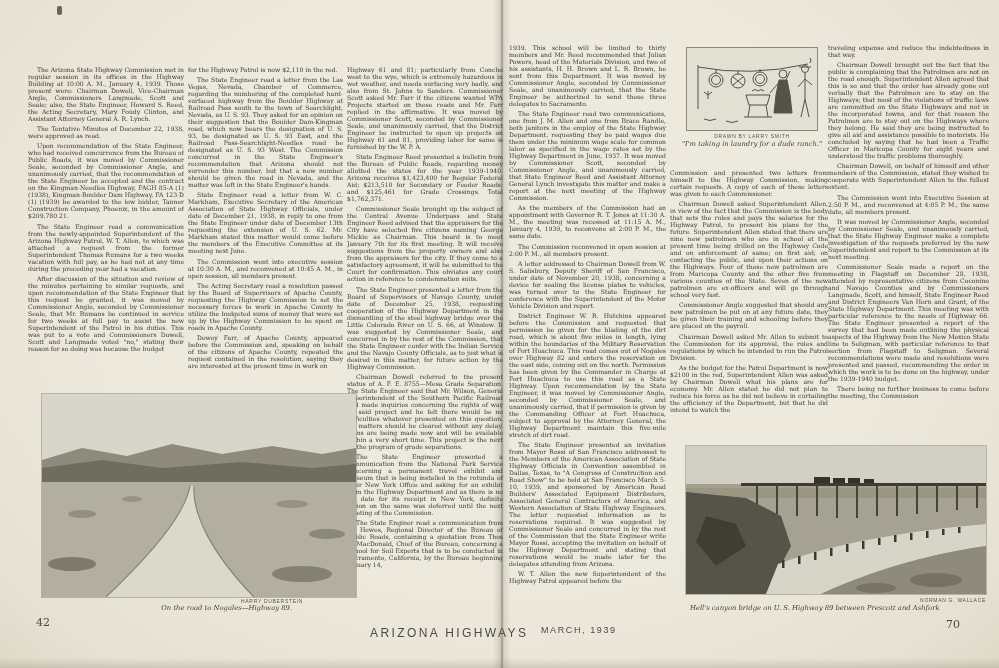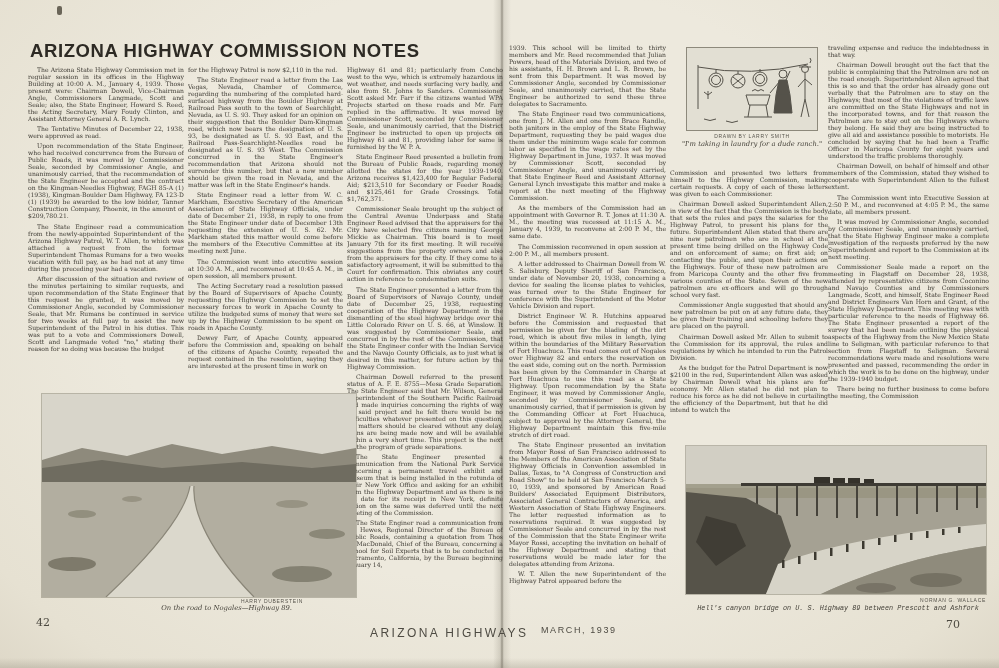--- a/index.html
+++ b/index.html
@@ -28,37 +28,36 @@
   #lp-photo{left:42px;top:394px;}
   #rp-photo{left:686px;top:446px;}
   .cartoon{position:absolute;left:686px;top:47px;}
   .credit{position:absolute;font-family:"Liberation Sans", sans-serif;font-size:5px;
     letter-spacing:.7px;color:#57544c;text-transform:uppercase;white-space:nowrap;}
   #lp-credit{left:241px;top:598px;}
   #rp-credit{left:800px;top:597px;width:186px;text-align:right;}
   #cartoon-credit{left:686px;top:133px;width:132px;text-align:center;}
   .caption{position:absolute;font-style:italic;font-size:6.8px;line-height:7.6px;color:#45423a;}
   #lp-caption{left:42px;top:605px;width:250px;text-align:right;}
-  #rp-caption{left:690px;top:605px;width:296px;text-align:center;font-family:Liberation Mono, monospace;}
+  #rp-caption{left:690px;top:605px;width:296px;text-align:left;}
   #cartoon-caption{left:674px;top:141px;width:156px;text-align:center;}
   .pagenum{position:absolute;font-size:11px;color:#4c4940;}
   #lp-pagenum{left:36px;top:616px;}
   #rp-pagenum{left:946px;top:618px;}
   .footer{position:absolute;font-family:"Liberation Sans", sans-serif;color:#4e4b43;white-space:nowrap;}
   #lp-footer{left:370px;top:626px;font-size:12px;letter-spacing:2.4px;}
   #rp-footer{left:541px;top:625px;font-size:9px;letter-spacing:1.6px;}
 </style>
 </head>
 <body>
 
 <div class="spread">
   <div class="gutter"></div>
   <div class="speck"></div>
 
-  <h1 class="title">ARIZONA HIGHWAY COMMISSION NOTES</h1>
 
   <div class="col" id="lp-c1">
     <p>The Arizona State Highway Commission met in regular session in its offices in the Highway Building at 10:00 A. M., January 4, 1939. Those present were: Chairman Dowell, Vice-Chairman Angle, Commissioners Langmade, Scott and Seale; also, the State Engineer, Howard S. Reed, the Acting Secretary, Mary Foudy Clinton, and Assistant Attorney General A. R. Lynch.</p>
     <p>The Tentative Minutes of December 22, 1938, were approved as read.</p>
     <p>Upon recommendation of the State Engineer, who had received concurrence from the Bureau of Public Roads, it was moved by Commissioner Seale, seconded by Commissioner Angle, and unanimously carried, that the recommendation of the State Engineer be accepted and the contract on the Kingman-Needles Highway, FAGH 85-A (1) (1938), Kingman-Boulder Dam Highway, FA 123-D (1) (1939) be awarded to the low bidder, Tanner Construction Company, Phoenix, in the amount of $209,780.21.</p>
     <p>The State Engineer read a communication from the newly-appointed Superintendent of the Arizona Highway Patrol, W. T. Allen, to which was attached a request from the former Superintendent Thomas Rumans for a two weeks vacation with full pay, as he had not at any time during the preceding year had a vacation.</p>
     <p>After discussion of the situation and review of the minutes pertaining to similar requests, and upon recommendation of the State Engineer that this request be granted, it was moved by Commissioner Angle, seconded by Commissioner Seale, that Mr. Rumans be continued in service for two weeks at full pay to assist the new Superintendent of the Patrol in his duties. This was put to a vote and Commissioners Dowell, Scott and Langmade voted "no," stating their reason for so doing was because the budget</p>
   </div>
 
   <div class="col" id="lp-c2">

